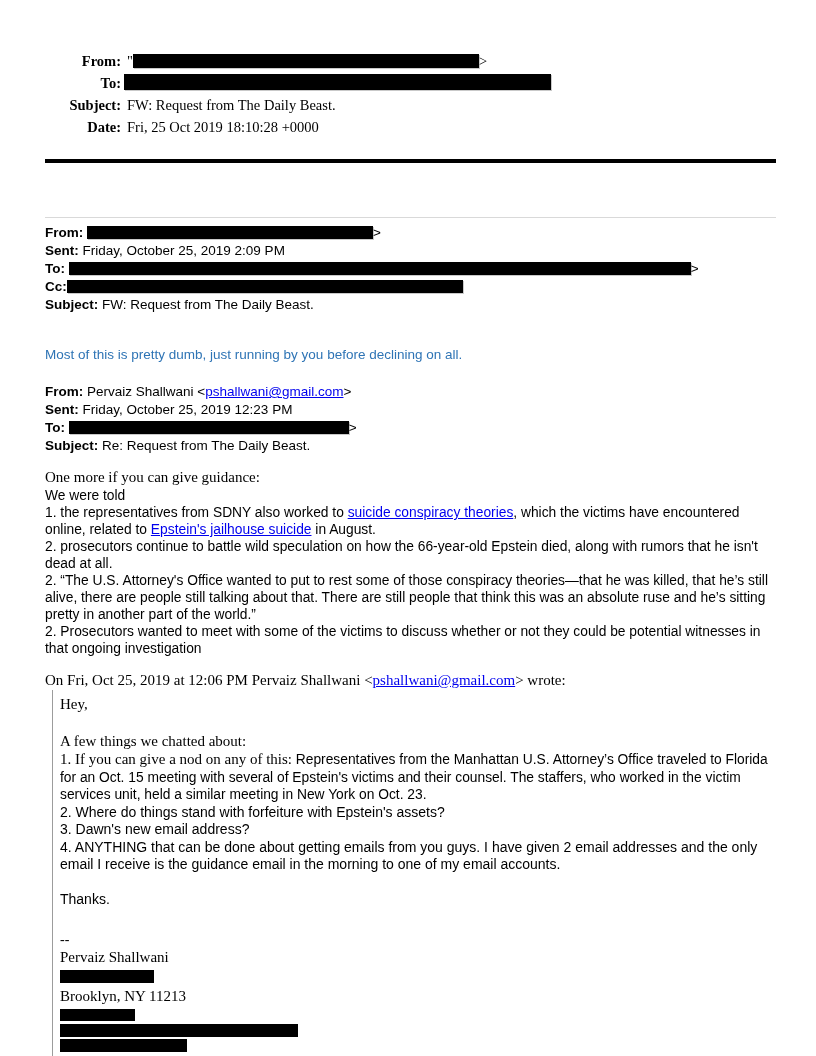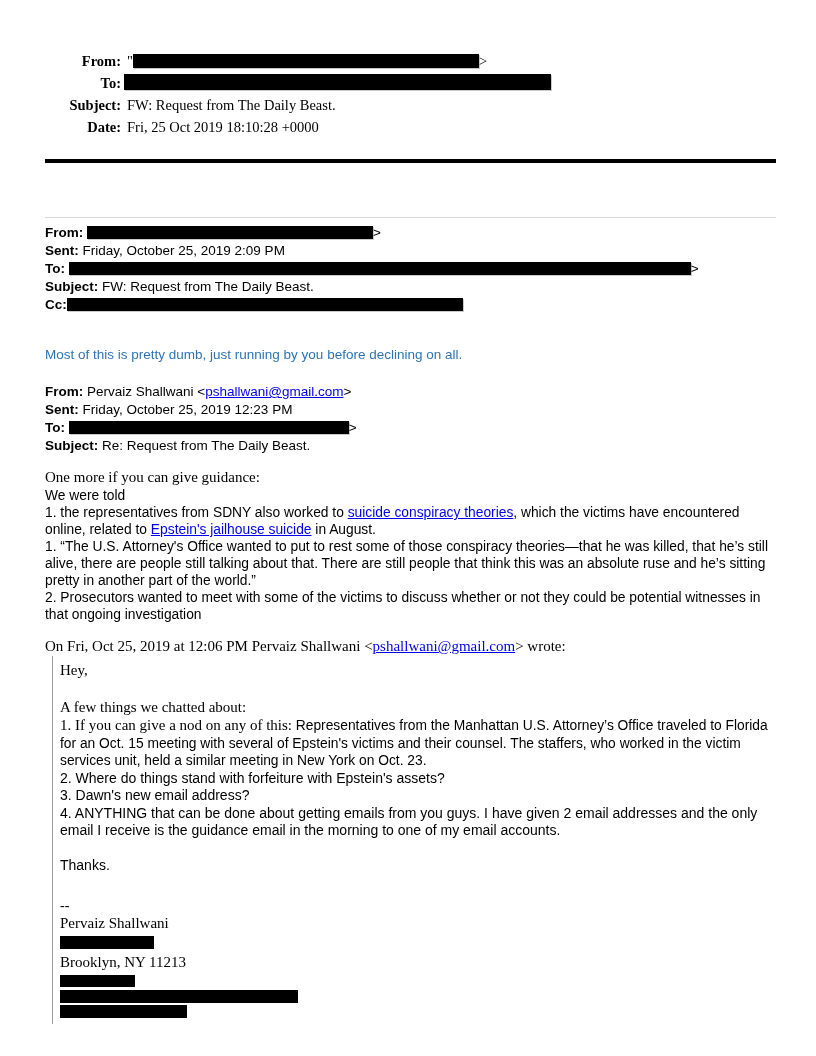--- a/index.html
+++ b/index.html
@@ -100,38 +100,39 @@
     </div>
   </div>
 
   <div class="rule-thick"></div>
   <div class="rule-thin"></div>
 
   <div class="hdr2 m-top-6">
     <div><b>From:</b> <span class="bar" style="width:286px;height:13px;"></span><span>&gt;</span></div>
     <div><b>Sent:</b> <span>Friday, October 25, 2019 2:09 PM</span></div>
     <div><b>To:</b> <span class="bar" style="width:622px;height:13px;"></span><span>&gt;</span></div>
+    <div><b>Cc:</b><span class="bar" style="width:396px;height:13px;"></span></div>
     <div><b>Subject:</b> <span>FW: Request from The Daily Beast.</span></div>
-    <div><b>Cc:</b><span class="bar" style="width:396px;height:13px;"></span></div>
   </div>
 
   <div class="note-blue m-top-19">Most of this is pretty dumb, just running by you before declining on all.</div>
 
   <div class="hdr2 m-top-19">
     <div><b>From:</b> <span>Pervaiz Shallwani &lt;</span><a class="link">pshallwani@gmail.com</a><span>&gt;</span></div>
     <div><b>Sent:</b> <span>Friday, October 25, 2019 12:23 PM</span></div>
     <div><b>To:</b> <span class="bar" style="width:280px;height:13px;"></span><span>&gt;</span></div>
     <div><b>Subject:</b> <span>Re: Request from The Daily Beast.</span></div>
   </div>
 
   <div class="body-block m-top-13">
     <div class="line-serif">One more if you can give guidance:</div>
     <div class="body-sans">We were told</div>
     <div class="body-sans"><span>1. the representatives from SDNY also worked to </span><a class="link">suicide conspiracy theories</a><span>, which the victims have encountered online, related to </span><a class="link">Epstein's jailhouse suicide</a><span> in August.</span></div>
-    <div class="body-sans">1. “The U.S. Attorney's Office wanted to put to rest some of those conspiracy theories—that he was killed, that he’s still alive, there are people still talking about that. There are still people that think this was an absolute ruse and he’s sitting pretty in another part of the world.”</div>
+    <div class="body-sans">2. prosecutors continue to battle wild speculation on how the 66-year-old Epstein died, along with rumors that he isn't dead at all.</div>
+    <div class="body-sans">2. “The U.S. Attorney's Office wanted to put to rest some of those conspiracy theories—that he was killed, that he’s still alive, there are people still talking about that. There are still people that think this was an absolute ruse and he’s sitting pretty in another part of the world.”</div>
     <div class="body-sans">2. Prosecutors wanted to meet with some of the victims to discuss whether or not they could be potential witnesses in that ongoing investigation</div>
   </div>
 
   <div class="attribution m-top-13"><span>On Fri, Oct 25, 2019 at 12:06 PM Pervaiz Shallwani &lt;</span><a class="link">pshallwani@gmail.com</a><span>&gt; wrote:</span></div>
 
   <div class="quote">
     <div class="q-serif">Hey,</div>
     <div class="spacer-17"></div>
     <div class="q-serif">A few things we chatted about:</div>
     <div class="q-para"><span class="lead">1. If you can give a nod on any of this: </span><span class="rest">Representatives from the Manhattan U.S. Attorney’s Office traveled to Florida for an Oct. 15 meeting with several of Epstein's victims and their counsel. The staffers, who worked in the victim services unit, held a similar meeting in New York on Oct. 23.</span></div>

